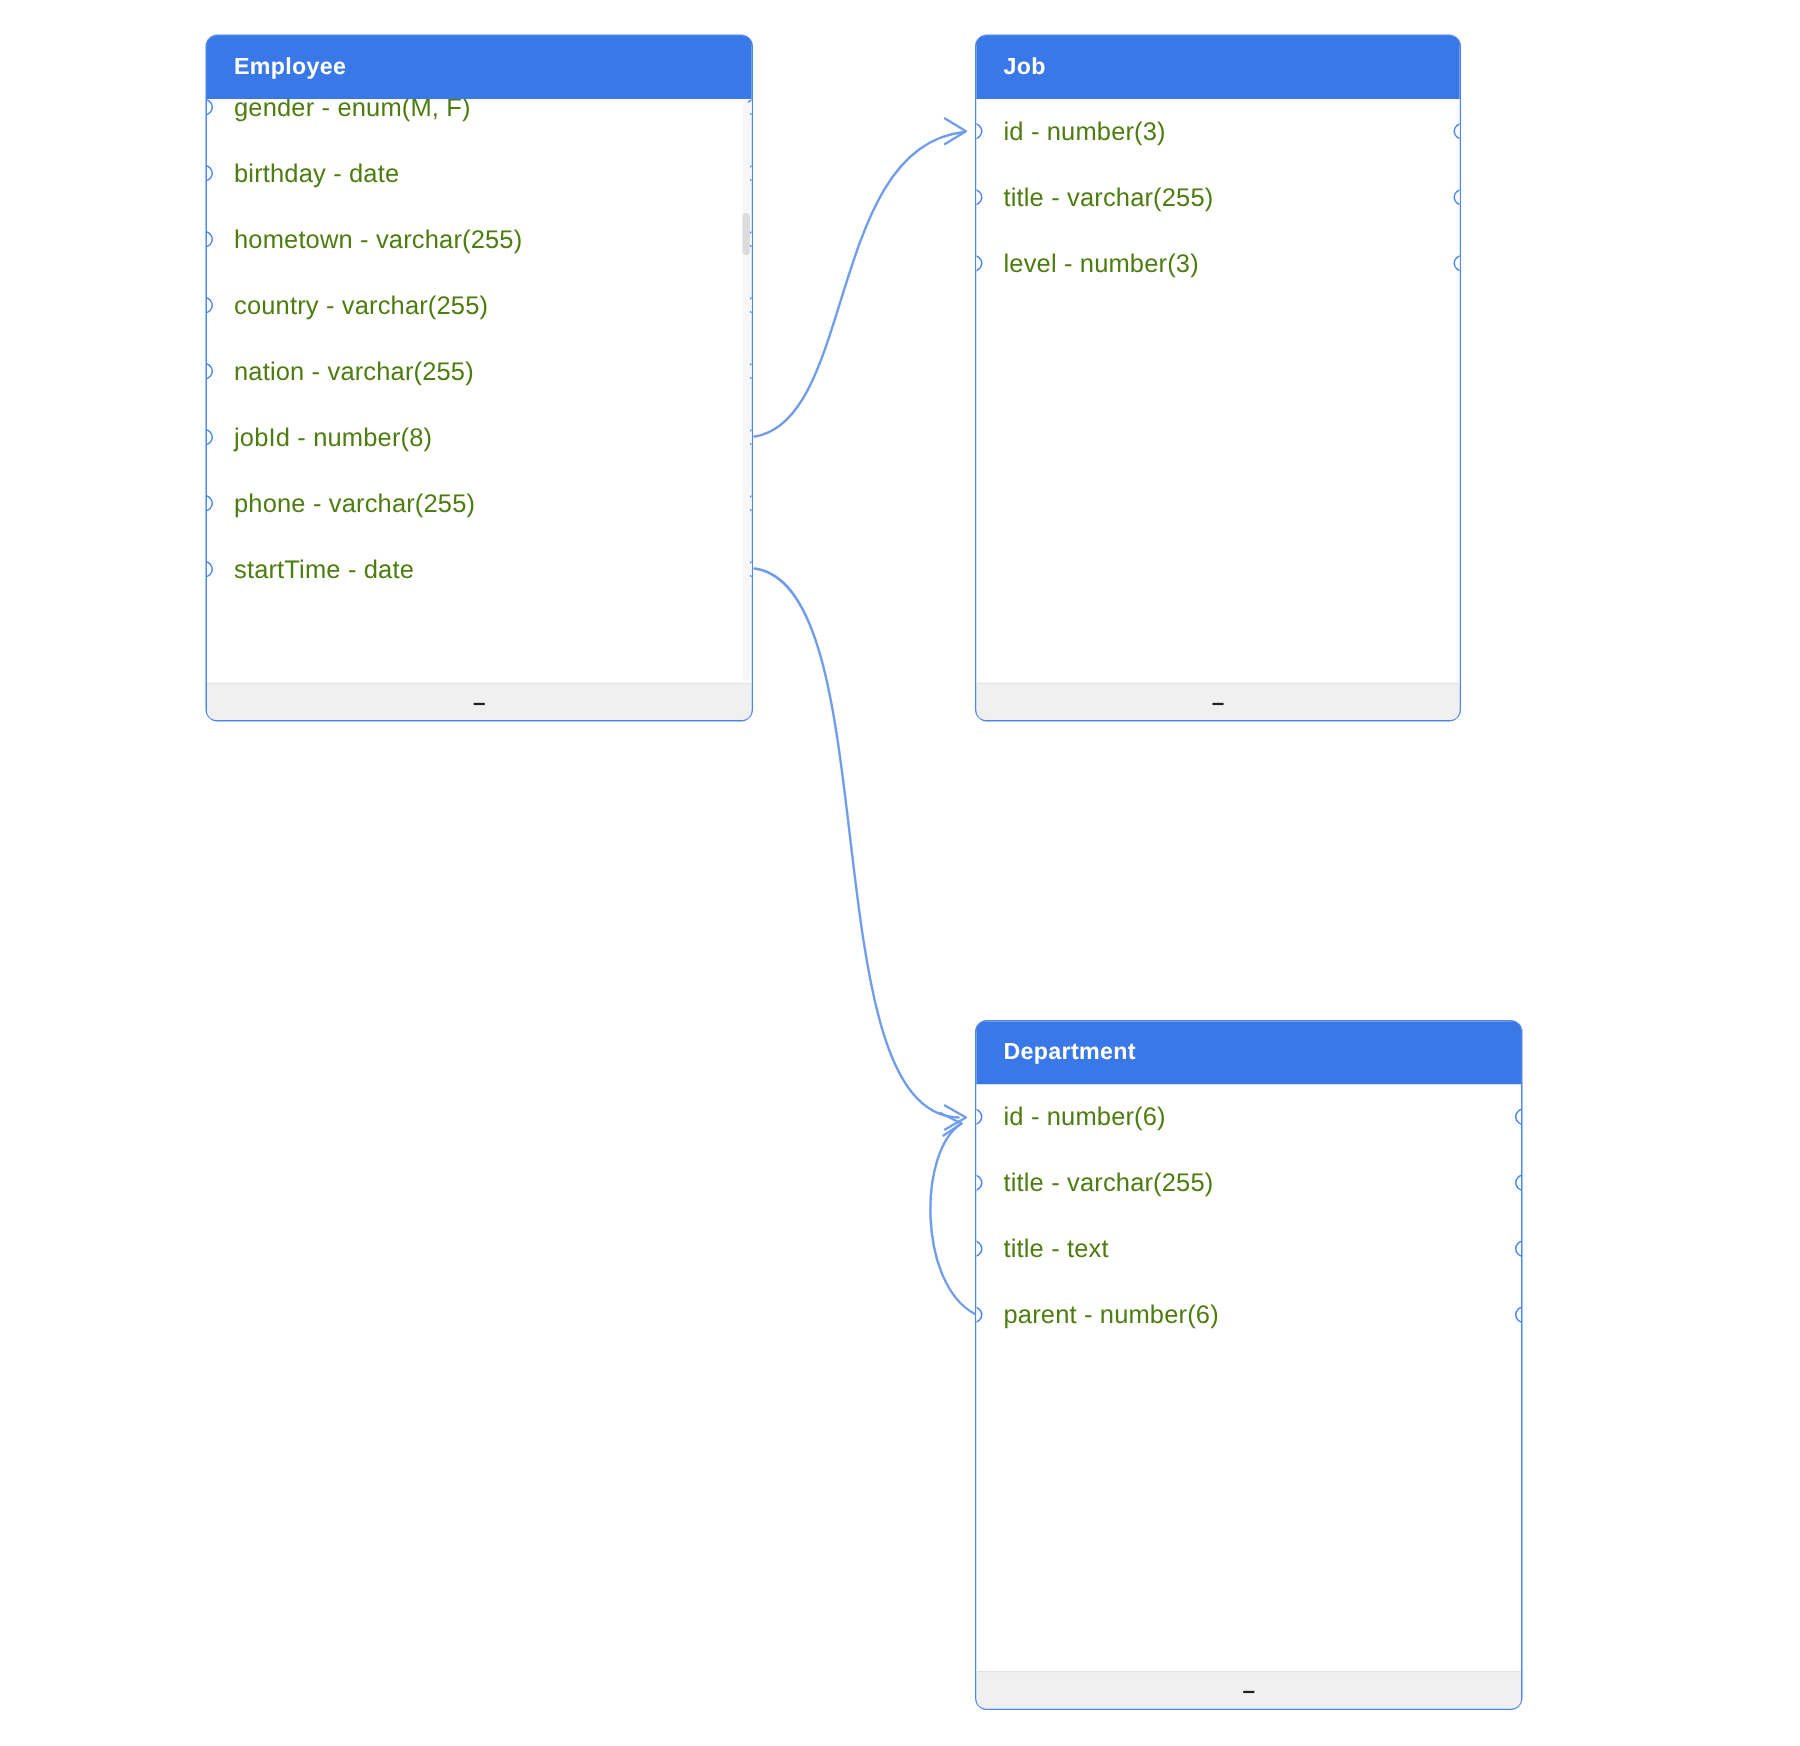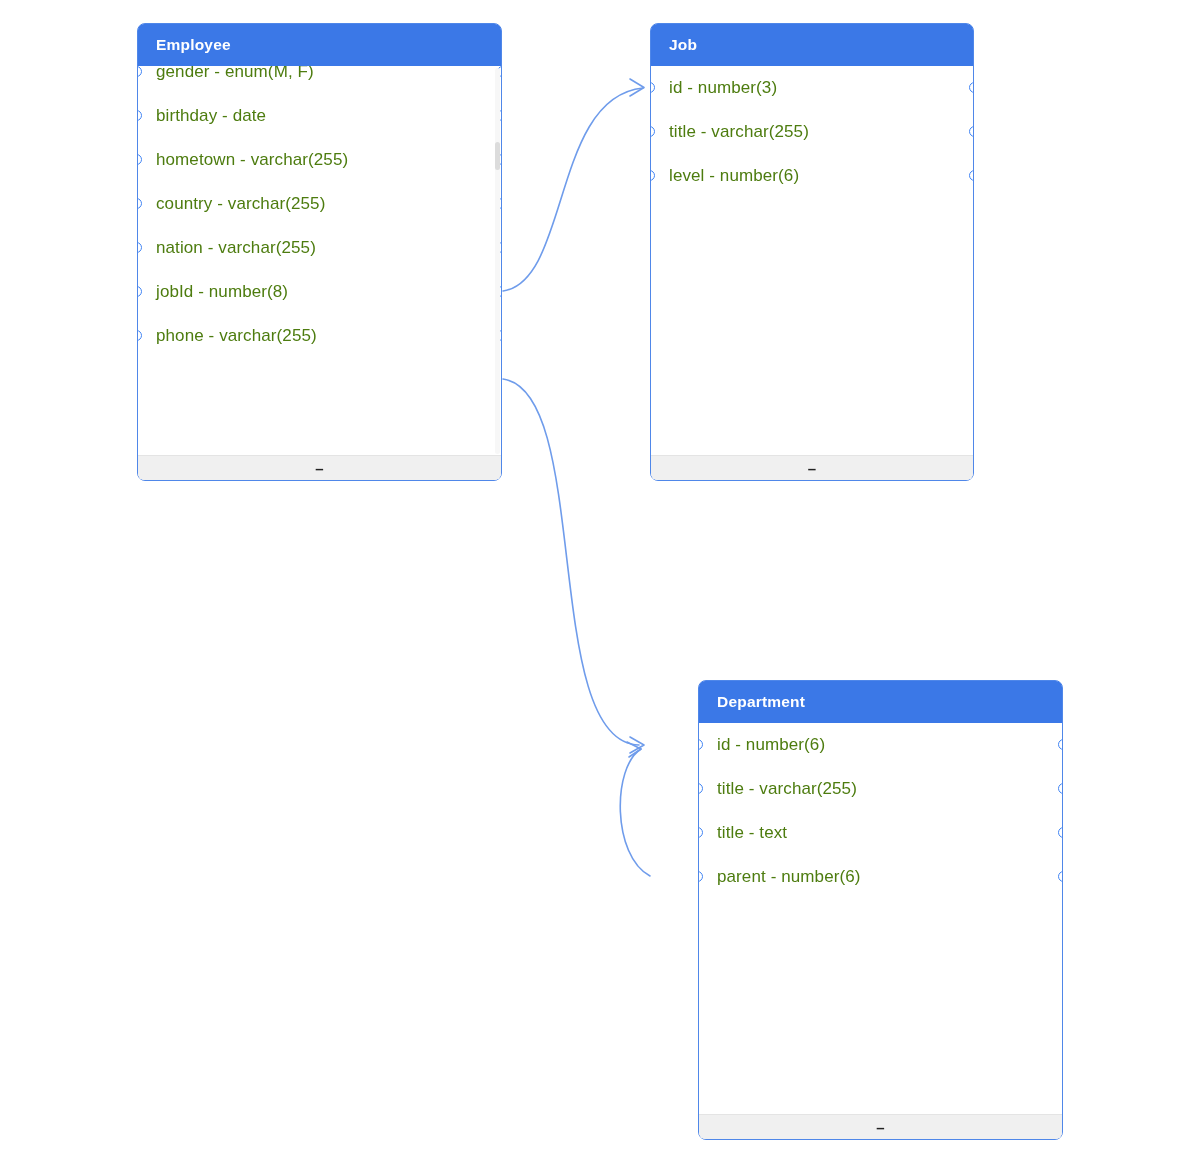--- a/index.html
+++ b/index.html
@@ -163,20 +163,25 @@
         <div class="field-row">
           <span class="port port-left"></span>
           <span>jobId - number(8)</span>
           <span class="port port-right"></span>
         </div>
         <div class="field-row">
           <span class="port port-left"></span>
           <span>phone - varchar(255)</span>
           <span class="port port-right"></span>
         </div>
+        <div class="field-row">
+          <span class="port port-left"></span>
+          <span>startTime - date</span>
+          <span class="port port-right"></span>
+        </div>
       </div>
       <div class="scrollbar-track">
         <div class="scrollbar-thumb"></div>
       </div>
     </div>
     <div class="entity-footer">
       <span class="collapse-btn">–</span>
     </div>
   </div>
 
@@ -190,30 +195,30 @@
         <span>id - number(3)</span>
         <span class="port port-right"></span>
       </div>
       <div class="field-row">
         <span class="port port-left"></span>
         <span>title - varchar(255)</span>
         <span class="port port-right"></span>
       </div>
       <div class="field-row">
         <span class="port port-left"></span>
-        <span>level - number(6)</span>
+        <span>level - number(3)</span>
         <span class="port port-right"></span>
       </div>
     </div>
     <div class="entity-footer">
       <span class="collapse-btn">–</span>
     </div>
   </div>
 
-  <div class="entity" style="left:650px; top:680px; width:365px; height:460px;margin-left:48px;">
+  <div class="entity" style="left:650px; top:680px; width:365px; height:460px;">
     <div class="entity-header">
       <span>Department</span>
     </div>
     <div class="entity-body">
       <div class="field-row">
         <span class="port port-left"></span>
         <span>id - number(6)</span>
         <span class="port port-right"></span>
       </div>
       <div class="field-row">

